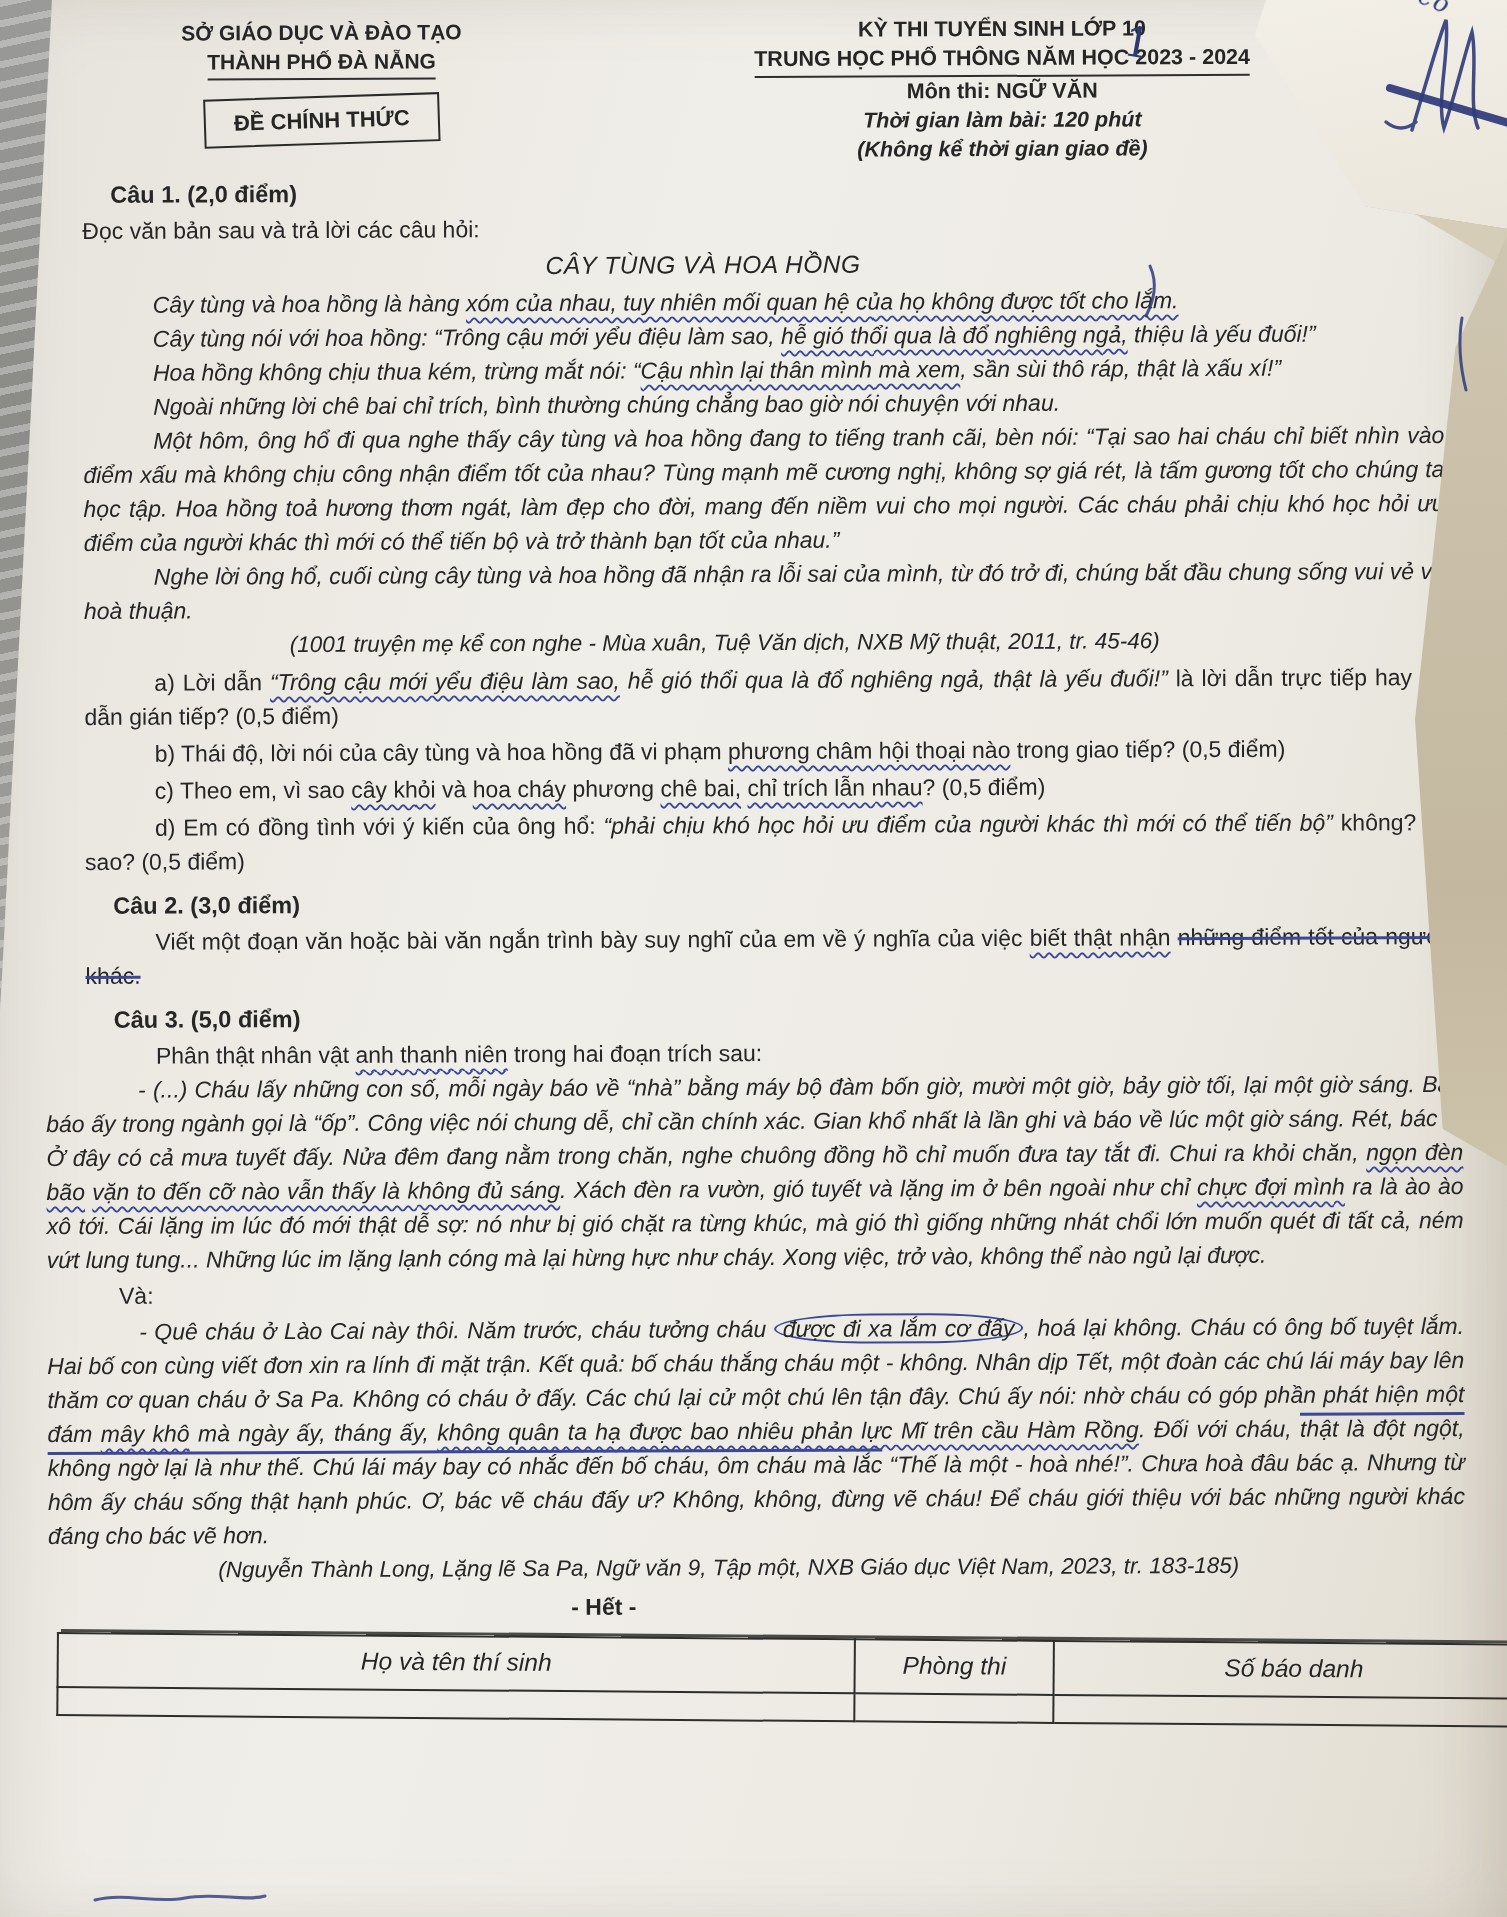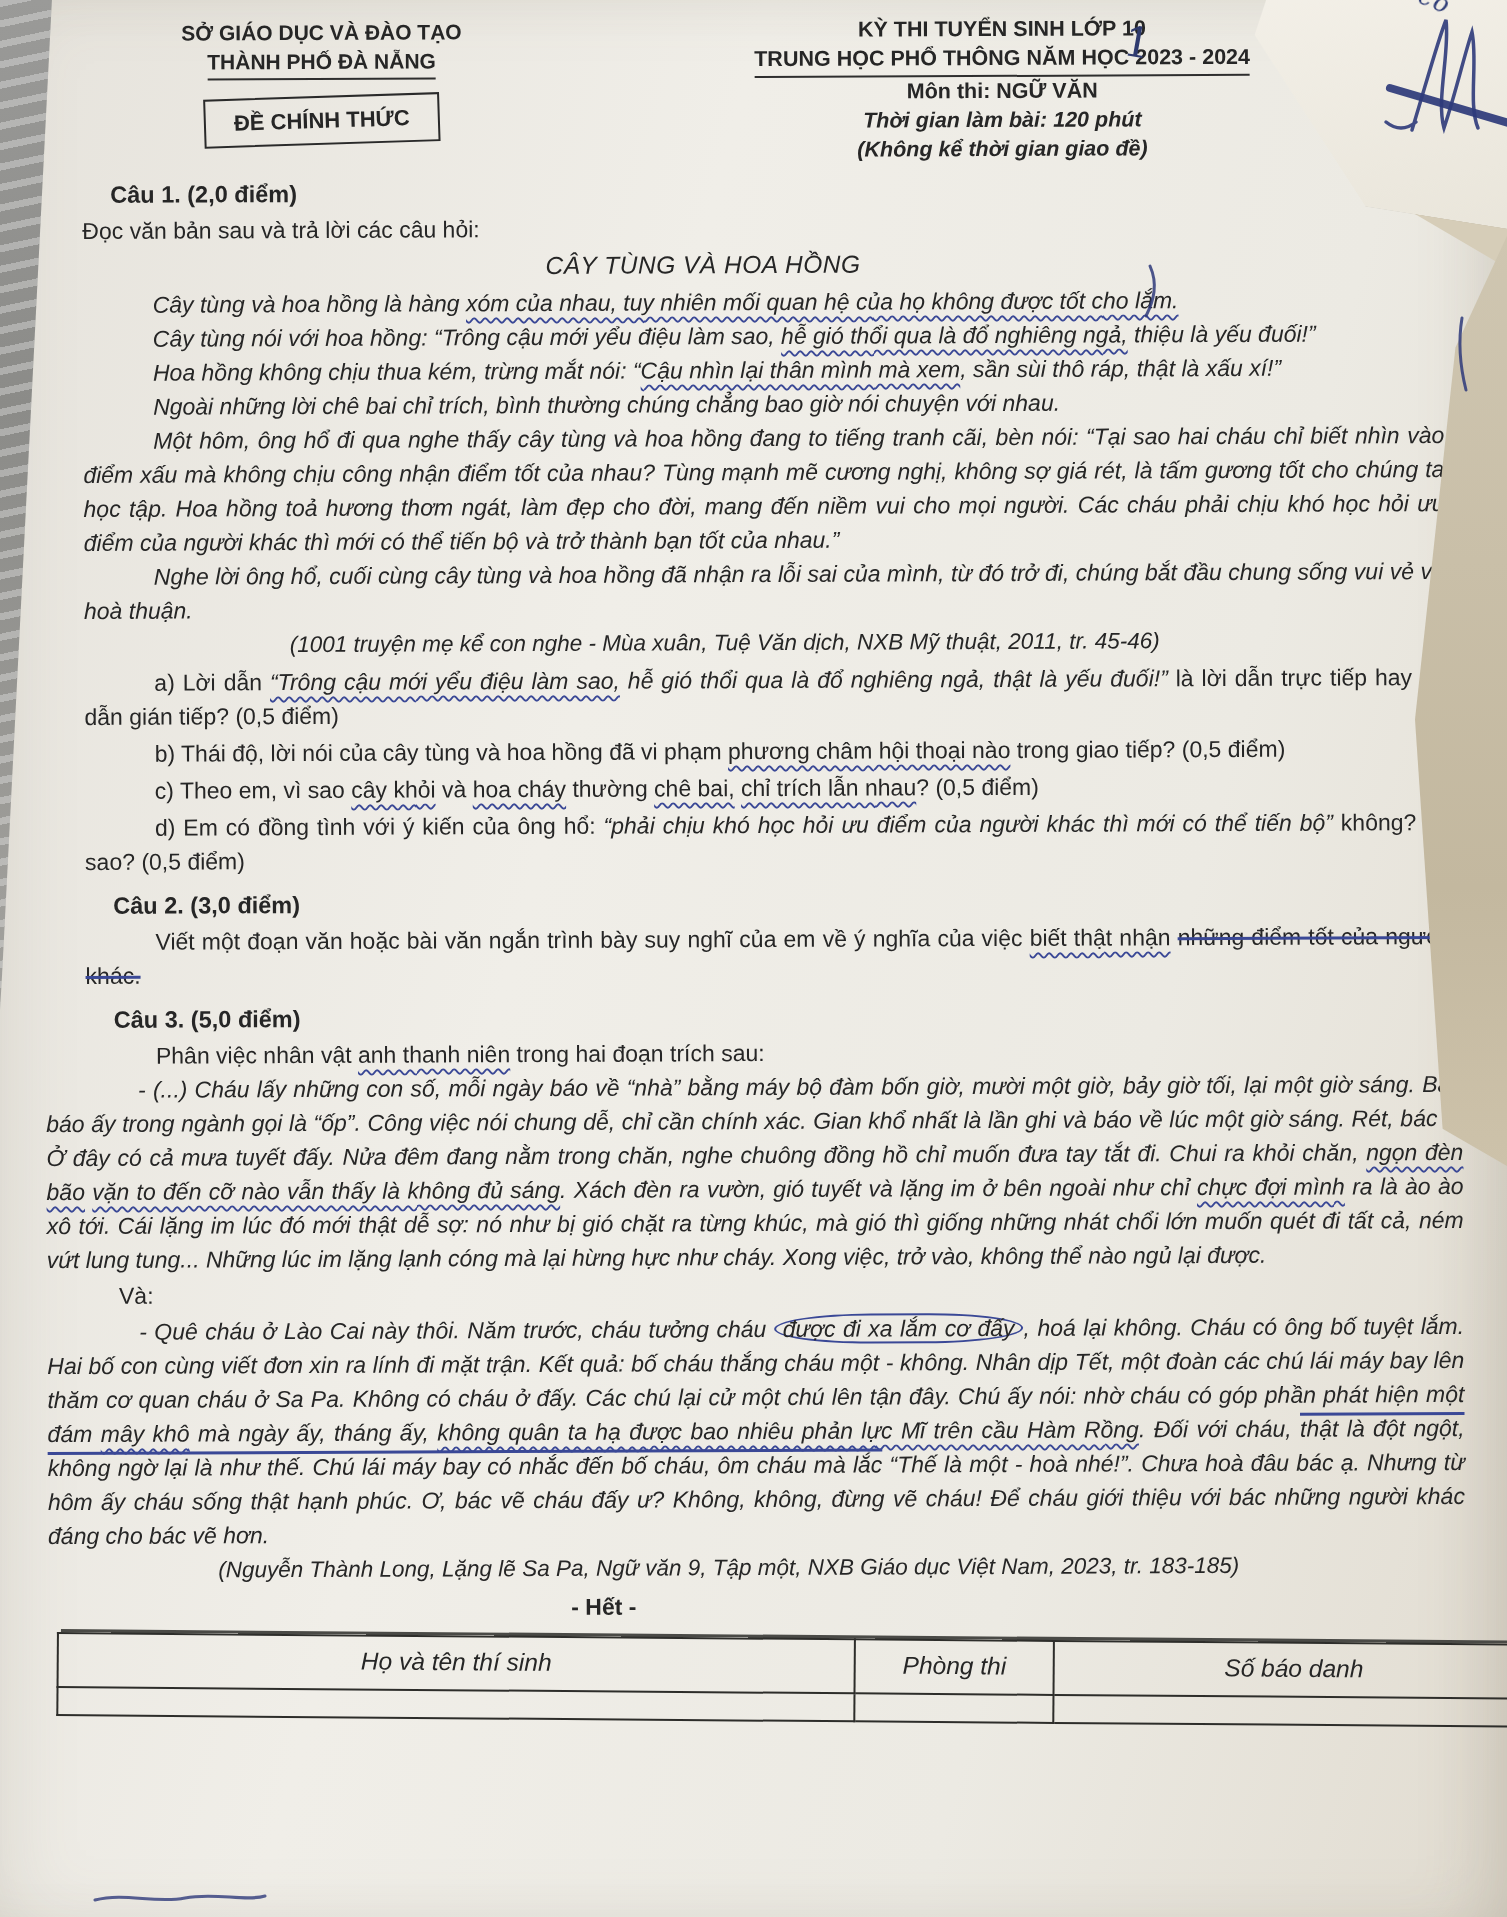--- a/index.html
+++ b/index.html
@@ -109,28 +109,28 @@
       <p class="body-p story-p"><span>Cây tùng và hoa hồng là hàng </span><span class="seg-u">xóm của nhau, tuy nhiên mối quan hệ của họ không được tốt cho lắm.</span></p>
       <p class="body-p story-p"><span>Cây tùng nói với hoa hồng: “Trông cậu mới yểu điệu làm sao, </span><span class="seg-u">hễ gió thổi qua là đổ nghiêng ngả,</span><span> thiệu là yếu đuối!”</span></p>
       <p class="body-p story-p"><span>Hoa hồng không chịu thua kém, trừng mắt nói: “</span><span class="seg-u">Cậu nhìn lại thân mình mà xem</span><span>, sần sùi thô ráp, thật là xấu xí!”</span></p>
       <p class="body-p story-p"><span>Ngoài những lời chê bai chỉ trích, bình thường chúng chẳng bao giờ nói chuyện với nhau.</span></p>
       <p class="body-p story-p"><span>Một hôm, ông hổ đi qua nghe thấy cây tùng và hoa hồng đang to tiếng tranh cãi, bèn nói: “Tại sao hai cháu chỉ biết nhìn vào điểm xấu mà không chịu công nhận điểm tốt của nhau? Tùng mạnh mẽ cương nghị, không sợ giá rét, là tấm gương tốt cho chúng ta học tập. Hoa hồng toả hương thơm ngát, làm đẹp cho đời, mang đến niềm vui cho mọi người. Các cháu phải chịu khó học hỏi ưu điểm của người khác thì mới có thể tiến bộ và trở thành bạn tốt của nhau.”</span></p>
       <p class="body-p story-p"><span>Nghe lời ông hổ, cuối cùng cây tùng và hoa hồng đã nhận ra lỗi sai của mình, từ đó trở đi, chúng bắt đầu chung sống vui vẻ và hoà thuận.</span></p>
       <div class="source">(1001 truyện mẹ kể con nghe - Mùa xuân, Tuệ Văn dịch, NXB Mỹ thuật, 2011, tr. 45-46)</div>
 
       <p class="body-p subq"><span>a) Lời dẫn </span><span class="seg-i seg-u">“Trông cậu mới yểu điệu làm sao,</span><span class="seg-i"> hễ gió thổi qua là đổ nghiêng ngả, thật là yếu đuối!”</span><span> là lời dẫn trực tiếp hay lời dẫn gián tiếp? (0,5 điểm)</span></p>
       <p class="body-p subq"><span>b) Thái độ, lời nói của cây tùng và hoa hồng đã vi phạm </span><span class="seg-u">phương châm hội thoại nào</span><span> trong giao tiếp? (0,5 điểm)</span></p>
-      <p class="body-p subq"><span>c) Theo em, vì sao </span><span class="seg-u">cây khỏi</span><span> và </span><span class="seg-u">hoa cháy</span><span> thường </span><span class="seg-u">chê bai,</span><span> </span><span class="seg-u">chỉ trích lẫn nhau</span><span>? (0,5 điểm)</span></p>
+      <p class="body-p subq"><span>c) Theo em, vì sao </span><span class="seg-u">cây khỏi</span><span> và </span><span class="seg-u">hoa cháy</span><span> phương </span><span class="seg-u">chê bai,</span><span> </span><span class="seg-u">chỉ trích lẫn nhau</span><span>? (0,5 điểm)</span></p>
       <p class="body-p subq"><span>d) Em có đồng tình với ý kiến của ông hổ: </span><span class="seg-i">“phải chịu khó học hỏi ưu điểm của người khác thì mới có thể tiến bộ”</span><span> không? Vì sao? (0,5 điểm)</span></p>
 
       <div class="q-title">Câu 2. (3,0 điểm)</div>
       <p class="body-p"><span>Viết một đoạn văn hoặc bài văn ngắn trình bày suy nghĩ của em về ý nghĩa của việc </span><span class="seg-u">biết thật nhận</span><span> </span><span class="seg-x">những điểm tốt của người khác.</span></p>
 
       <div class="q-title">Câu 3. (5,0 điểm)</div>
-      <p class="body-p"><span>Phân việc nhân vật </span><span class="seg-u">anh thanh niên</span><span> trong hai đoạn trích sau:</span></p>
+      <p class="body-p"><span>Phân thật nhân vật </span><span class="seg-u">anh thanh niên</span><span> trong hai đoạn trích sau:</span></p>
       <p class="body-p excerpt"><span>- (...) Cháu lấy những con số, mỗi ngày báo về “nhà” bằng máy bộ đàm bốn giờ, mười một giờ, bảy giờ tối, lại một giờ sáng. Bản báo ấy trong ngành gọi là “ốp”. Công việc nói chung dễ, chỉ cần chính xác. Gian khổ nhất là lần ghi và báo về lúc một giờ sáng. Rét, bác ạ. Ở đây có cả mưa tuyết đấy. Nửa đêm đang nằm trong chăn, nghe chuông đồng hồ chỉ muốn đưa tay tắt đi. Chui ra khỏi chăn, </span><span class="seg-u">ngọn đèn bão</span><span> </span><span class="seg-u">vặn to đến cỡ nào vẫn thấy là không đủ sáng</span><span>. Xách đèn ra vườn, gió tuyết và lặng im ở bên ngoài như chỉ </span><span class="seg-u">chực đợi mình</span><span> ra là ào ào xô tới. Cái lặng im lúc đó mới thật dễ sợ: nó như bị gió chặt ra từng khúc, mà gió thì giống những nhát chổi lớn muốn quét đi tất cả, ném vứt lung tung... Những lúc im lặng lạnh cóng mà lại hừng hực như cháy. Xong việc, trở vào, không thể nào ngủ lại được.</span></p>
       <p class="va">Và:</p>
       <p class="body-p excerpt"><span>- Quê cháu ở Lào Cai này thôi. Năm trước, cháu tưởng cháu </span><span class="seg-c">được đi xa lắm cơ đấy</span><span>, hoá lại không. Cháu có ông bố tuyệt lắm. Hai bố con cùng viết đơn xin ra lính đi mặt trận. Kết quả: bố cháu thắng cháu một - không. Nhân dịp Tết, một đoàn các chú lái máy bay lên thăm cơ quan cháu ở Sa Pa. Không có cháu ở đấy. Các chú lại cử một chú lên tận đây. Chú ấy nói: nhờ cháu có góp phần phát hiện một đám </span><span class="seg-u">mây khô</span><span> mà ngày ấy, tháng ấy, </span><span class="seg-u">không quân ta hạ được bao nhiêu phản lực Mĩ trên cầu Hàm Rồng</span><span>. Đối với cháu, </span><span class="seg-o">thật là đột ngột, không ngờ lại là như thế. Chú lái máy bay có nhắc đến bố cháu, ôm cháu mà lắc</span><span> “Thế là một - hoà nhé!”. Chưa hoà đâu bác ạ. Nhưng từ hôm ấy cháu sống thật hạnh phúc. Ơ, bác vẽ cháu đấy ư? Không, không, đừng vẽ cháu! Để cháu giới thiệu với bác những người khác đáng cho bác vẽ hơn.</span></p>
       <div class="source">(Nguyễn Thành Long, Lặng lẽ Sa Pa, Ngữ văn 9, Tập một, NXB Giáo dục Việt Nam, 2023, tr. 183-185)</div>
 
       <div class="end-mark">- Hết -</div>
 
       <div class="table-tilt">
         <table class="cand">
           <colgroup>

